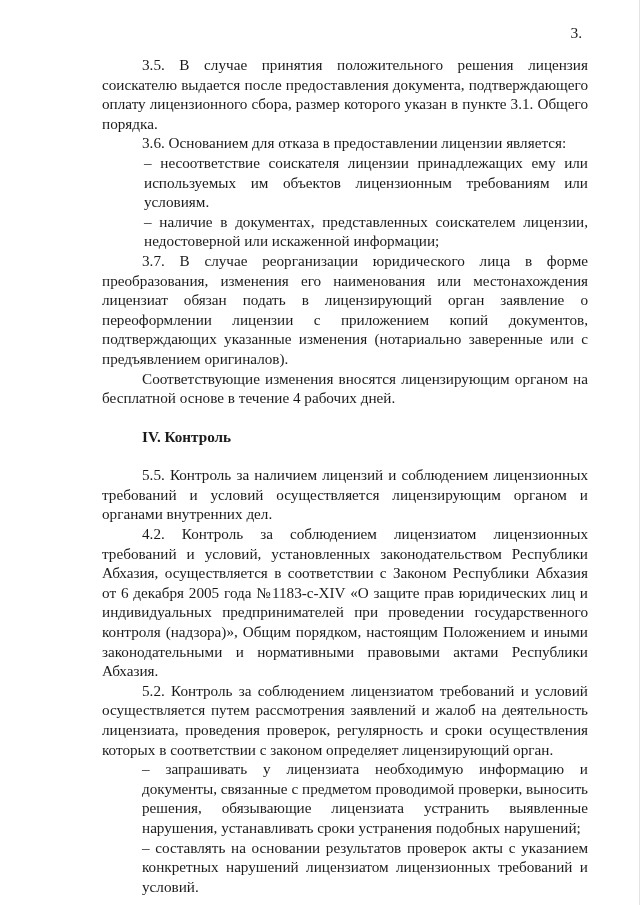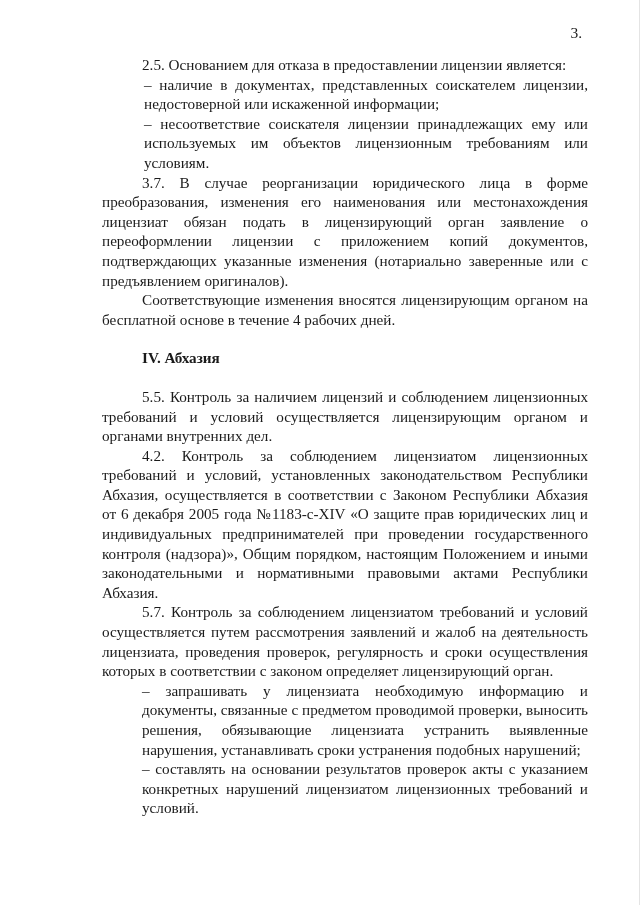--- a/index.html
+++ b/index.html
@@ -14,25 +14,26 @@
     .dash { padding-left: 42px; }
     .dash2 { padding-left: 40px; }
     .heading { font-weight: bold; padding-left: 40px; margin-top: 19px; margin-bottom: 19px; }
   </style>
 </head>
 <body>
 
 <div class="page">
   <div class="page-num">3.</div>
   <div class="content">
-    <p class="indent">2.5. Основанием для отказа в предоставлении лицензии является:</p>
+    <p class="indent">3.5. В случае принятия положительного решения лицензия соискателю выдается после предоставления документа, подтверждающего оплату лицензионного сбора, размер которого указан в пункте 3.1. Общего порядка.</p>
+    <p class="indent">3.6. Основанием для отказа в предоставлении лицензии является:</p>
+    <p class="dash">– несоответствие соискателя лицензии принадлежащих ему или используемых им объектов лицензионным требованиям или условиям.</p>
     <p class="dash">– наличие в документах, представленных соискателем лицензии, недостоверной или искаженной информации;</p>
-    <p class="dash">– несоответствие соискателя лицензии принадлежащих ему или используемых им объектов лицензионным требованиям или условиям.</p>
     <p class="indent">3.7. В случае реорганизации юридического лица в форме преобразования, изменения его наименования или местонахождения лицензиат обязан подать в лицензирующий орган заявление о переоформлении лицензии с приложением копий документов, подтверждающих указанные изменения (нотариально заверенные или с предъявлением оригиналов).</p>
     <p class="indent">Соответствующие изменения вносятся лицензирующим органом на бесплатной основе в течение 4 рабочих дней.</p>
-    <p class="heading">IV. Абхазия</p>
+    <p class="heading">IV. Контроль</p>
     <p class="indent">5.5. Контроль за наличием лицензий и соблюдением лицензионных требований и условий осуществляется лицензирующим органом и органами внутренних дел.</p>
     <p class="indent">4.2. Контроль за соблюдением лицензиатом лицензионных требований и условий, установленных законодательством Республики Абхазия, осуществляется в соответствии с Законом Республики Абхазия от 6 декабря 2005 года №1183-с-XIV «О защите прав юридических лиц и индивидуальных предпринимателей при проведении государственного контроля (надзора)», Общим порядком, настоящим Положением и иными законодательными и нормативными правовыми актами Республики Абхазия.</p>
-    <p class="indent">5.7. Контроль за соблюдением лицензиатом требований и условий осуществляется путем рассмотрения заявлений и жалоб на деятельность лицензиата, проведения проверок, регулярность и сроки осуществления которых в соответствии с законом определяет лицензирующий орган.</p>
+    <p class="indent">5.2. Контроль за соблюдением лицензиатом требований и условий осуществляется путем рассмотрения заявлений и жалоб на деятельность лицензиата, проведения проверок, регулярность и сроки осуществления которых в соответствии с законом определяет лицензирующий орган.</p>
     <p class="dash2">– запрашивать у лицензиата необходимую информацию и документы, связанные с предметом проводимой проверки, выносить решения, обязывающие лицензиата устранить выявленные нарушения, устанавливать сроки устранения подобных нарушений;</p>
     <p class="dash2">– составлять на основании результатов проверок акты с указанием конкретных нарушений лицензиатом лицензионных требований и условий.</p>
   </div>
 </div>
 
 </body></html>

